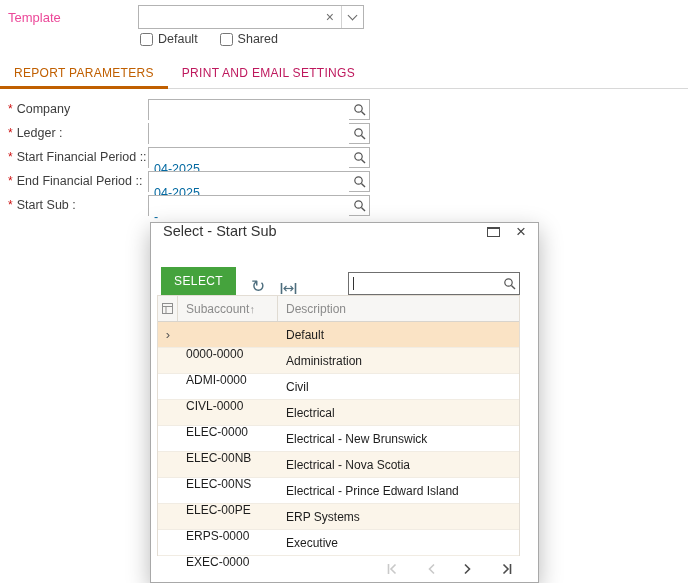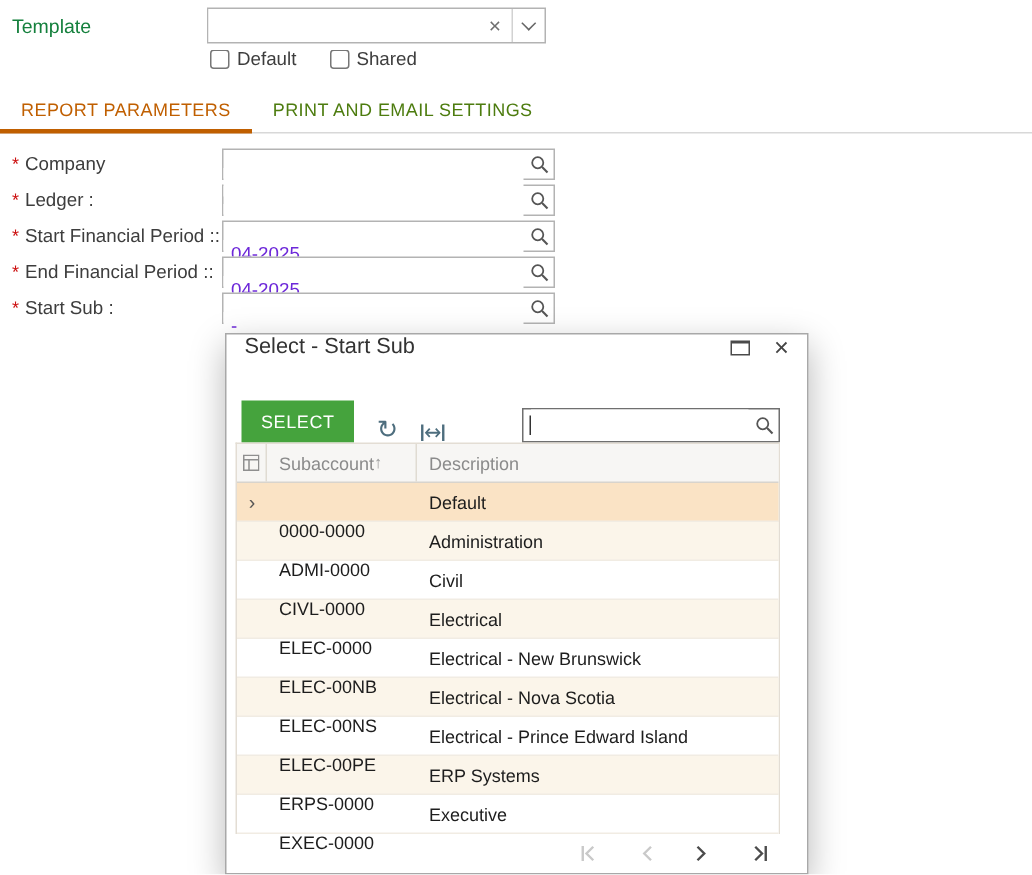--- a/index.html
+++ b/index.html
@@ -4,21 +4,21 @@
 <style>
   * { box-sizing: border-box; margin: 0; padding: 0; }
   html, body { background: #fff; }
   body { font-family: "Liberation Sans", sans-serif; }
   .screen {
     position: relative; width: 688px; height: 583px;
     background: #fff; overflow: hidden; font-size: 13px; color: #363636;
   }
 
   
-  .tpl-label { position: absolute; left: 8px; top: 10px; color: #15803d; }
+  .tpl-label { position: absolute; left: 8px; top: 10px; color: #ec4899; }
   .combo {
     position: absolute; left: 138px; top: 5px; width: 226px; height: 24px;
     border: 1px solid #b3b3b3; background: #fff; display: flex; align-items: center;
   }
   .combo input {
     flex: 1; border: 0; outline: 0; height: 100%; padding: 0 5px;
     font: 12.5px "Liberation Sans", sans-serif; color: #222; min-width: 0;
   }
   .combo .clear-x { color: #6f6f6f; font-size: 14px; padding: 0 7px; cursor: pointer; }
   .combo .caret-box {
@@ -33,36 +33,36 @@
   .chk { display: flex; align-items: center; gap: 5px; color: #3d3d3d; font-size: 12.5px; }
   .chk input { width: 13px; height: 13px; }
 
   
   .tabs {
     position: absolute; left: 0; top: 60px; width: 100%; height: 29px;
     display: flex; align-items: stretch; border-bottom: 1px solid #d8d8d8;
   }
   .tab {
     display: flex; align-items: center; padding: 0 14px; font-size: 12px;
-    letter-spacing: .3px; color: #4d7c0f; cursor: pointer;
+    letter-spacing: .3px; color: #be185d; cursor: pointer;
     border-bottom: 3px solid transparent; margin-bottom: -1px;
   }
   .tab.active { color: var(--accent-orange); border-bottom-color: var(--accent-orange); }
 
   
   .form-row { position: absolute; left: 0; width: 420px; height: 22px; }
   .f-label { position: absolute; left: 8px; top: 3px; font-size: 12.5px; color: #3d3d3d; white-space: nowrap; }
   .req { color: var(--required-red); margin-right: 4px; font-size: 12px; }
   .lookup {
     position: absolute; left: 148px; top: 0; width: 222px; height: 21px;
     border: 1px solid #b3b3b3; background: #fff; display: flex; align-items: center;
   }
   .lookup input {
     flex: 1; border: 0; outline: 0; height: 100%; padding: 0 5px;
-    font: 12.5px "Liberation Sans", sans-serif; color: #6d28d9; min-width: 0; margin-top: 23px;
+    font: 12.5px "Liberation Sans", sans-serif; color: #0369a1; min-width: 0; margin-top: 23px;
   }
   .mag-btn { width: 20px; height: 100%; display: flex; align-items: center; justify-content: center; cursor: pointer; }
 
   
   .dialog {
     position: absolute; left: 150px; top: 222px; width: 389px; height: 361px;
     background: #fff; border: 1px solid #a8a8a8; box-shadow: 0 8px 22px rgba(0,0,0,.28);
     display: flex; flex-direction: column;
   }
   .dlg-titlebar { height: 32px; display: flex; align-items: flex-start; padding: 0 12px; flex: none; }

